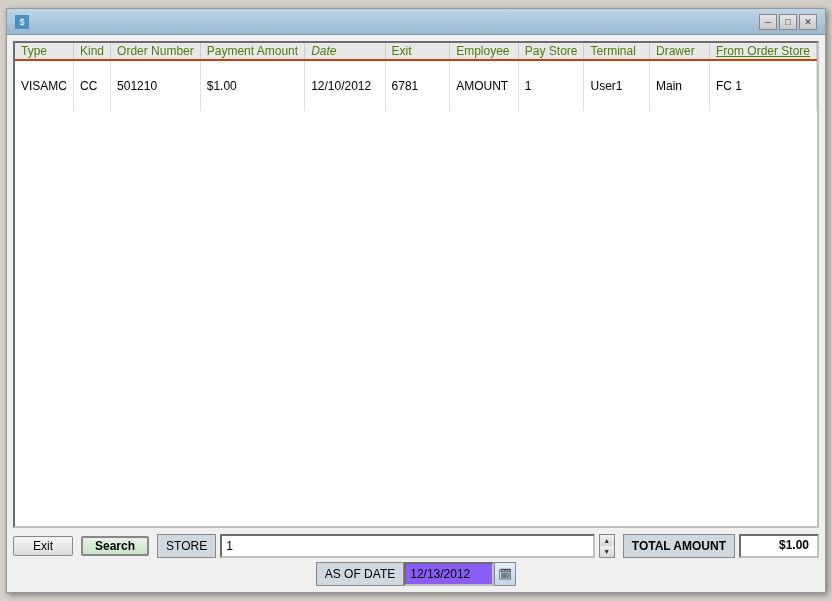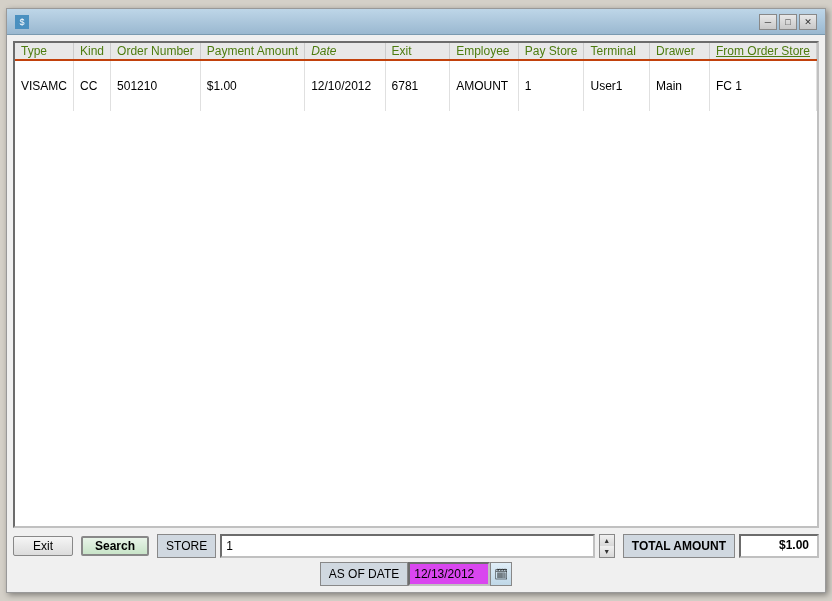--- a/index.html
+++ b/index.html
@@ -193,25 +193,25 @@
       cursor: pointer;
       color: #333;
     }
 
     .date-field-group {
       display: flex;
       align-items: center;
     }
     .date-input {
       border: 2px inset #c0c0c0;
-      background: #d946ef;
+      background: #8b5cf6;
       height: 24px;
       padding: 2px 4px;
       font-size: 12px;
-      width: 82px;
+      width: 90px;
     }
     .calendar-btn {
       width: 22px;
       height: 24px;
       background: linear-gradient(to bottom, #e0eef8, #c0d8e8);
       border: 1px solid #888;
       cursor: pointer;
       display: flex;
       align-items: center;
       justify-content: center;

